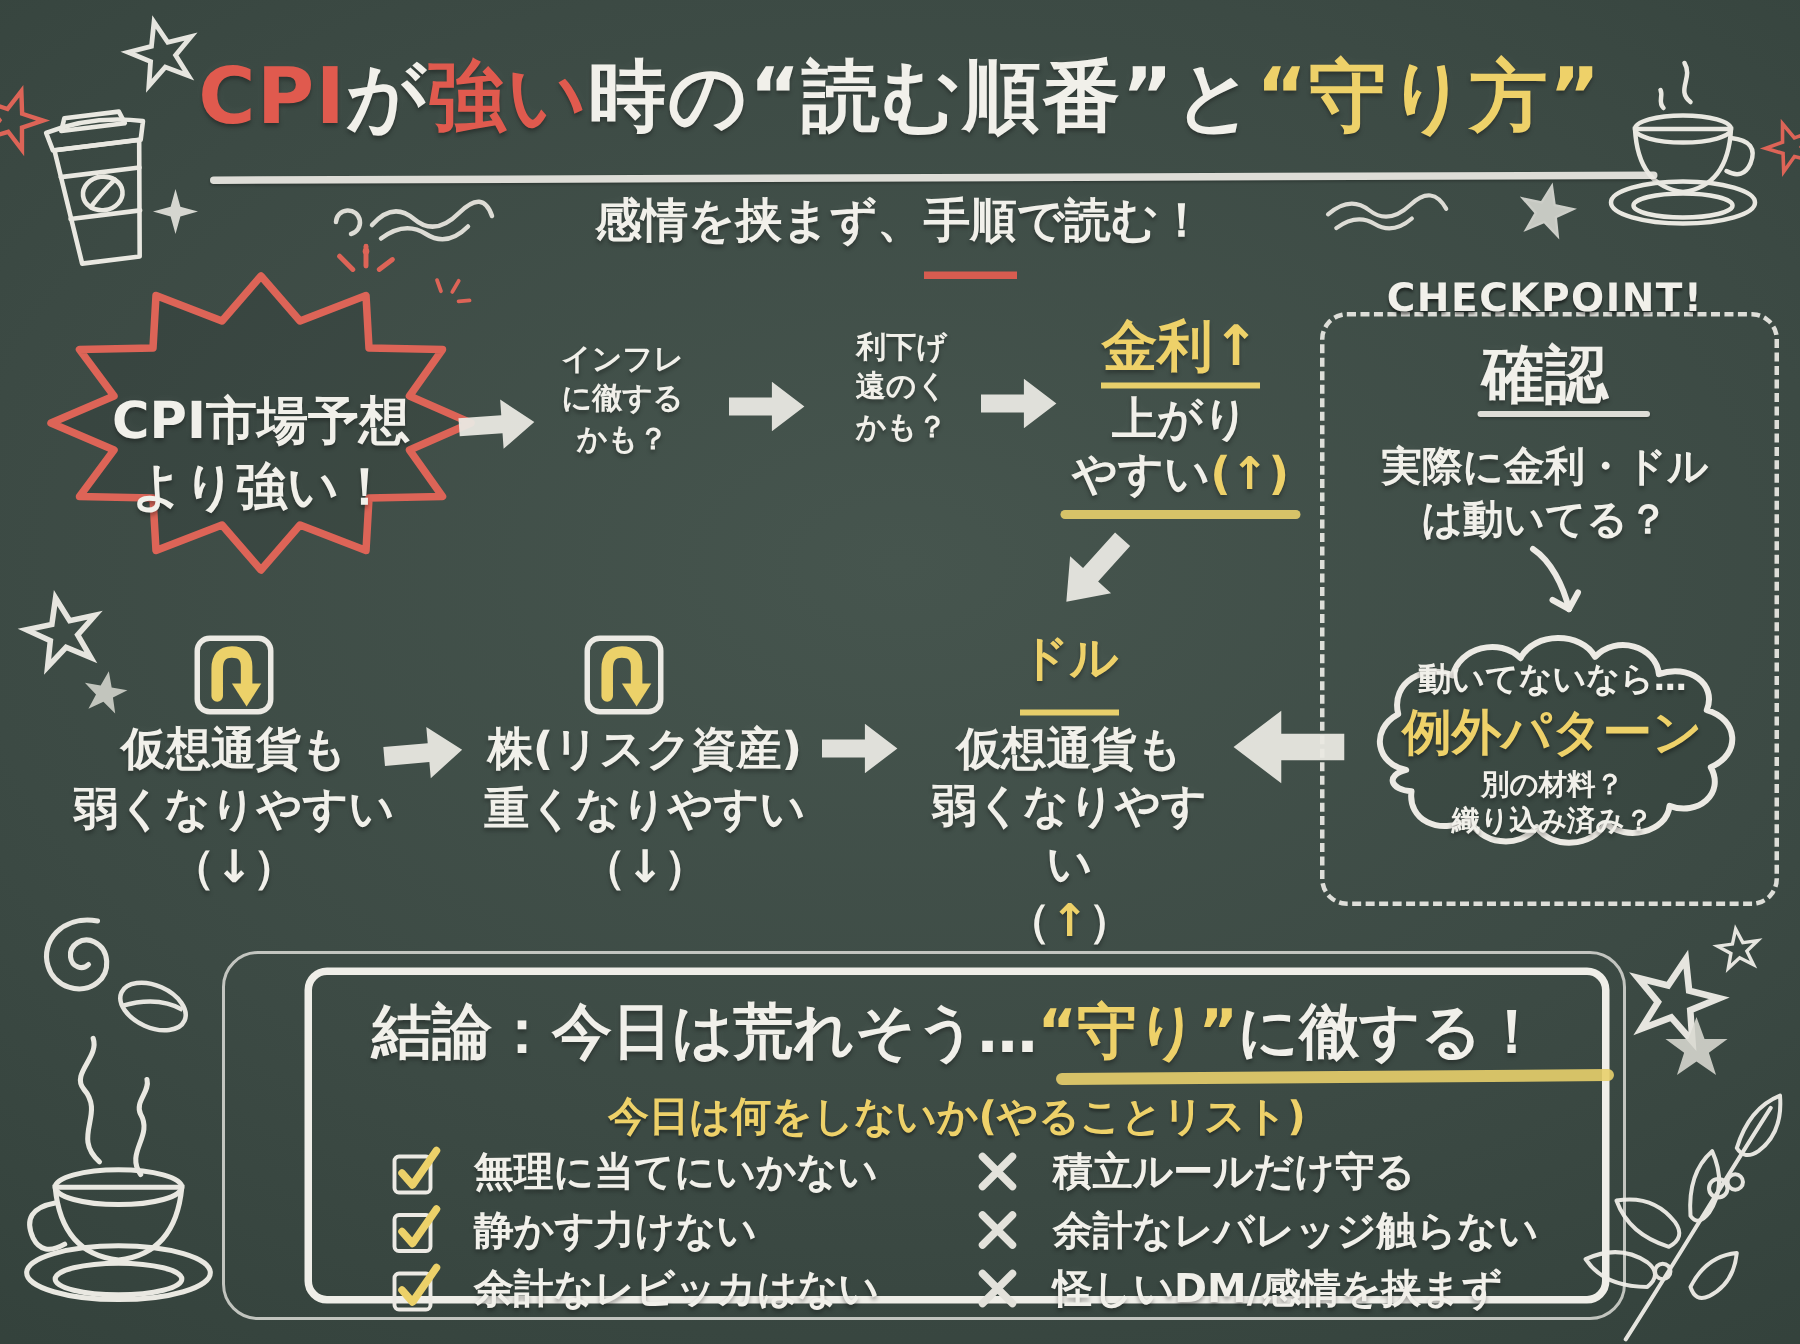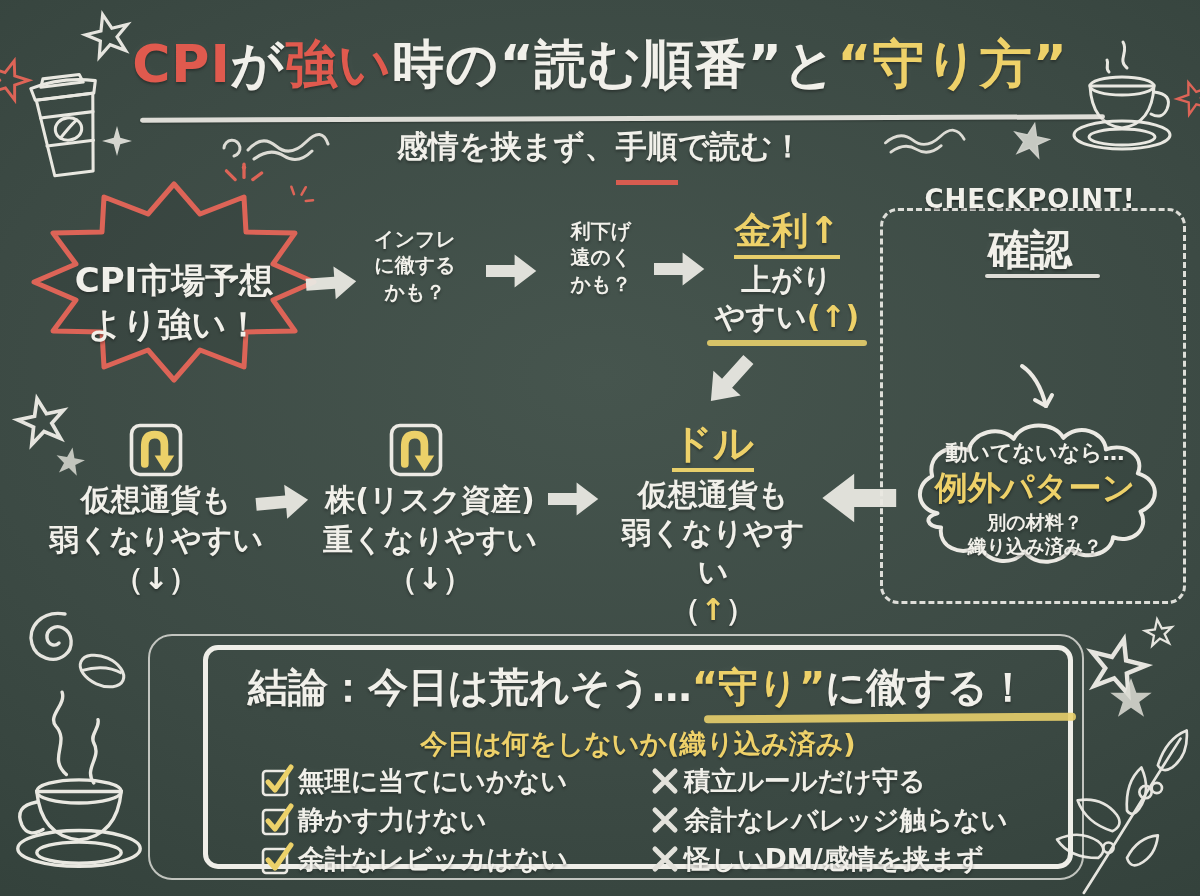--- a/index.html
+++ b/index.html
@@ -18,29 +18,29 @@
   svg{display:block;overflow:visible;}
   .chalkline{background:#eceae4;border-radius:3px;opacity:.92;box-shadow:0 1px 2px rgba(0,0,0,.3);}
   .ybar{background:#e8cf6b;border-radius:4px;opacity:.9;}
   
   #title{top:30px;left:0;width:1200px;font-size:52px;letter-spacing:1px;}
   #subtitle{top:126px;left:0;width:1200px;font-size:31px;}
   .u-red{border-bottom:5px solid #d85c50;padding-bottom:16px;}
   
   .flow{line-height:1.32;font-size:20px;}
   .kinri-title{font-size:37px;display:inline-block;border-bottom:4px solid #e8cf6b;padding-bottom:2px;line-height:1.15;}
-  .doru-title{font-size:40px;display:inline-block;border-bottom:4px solid #e8cf6b;padding-bottom:2px;line-height:1.15;}
+  .doru-title{font-size:32px;display:inline-block;border-bottom:4px solid #e8cf6b;padding-bottom:16px;line-height:1.15;}
   
   #cp-box{left:880px;top:208px;width:300px;height:390px;border:3px dashed rgba(240,239,233,.9);border-radius:18px;}
   #cp-label{left:900px;top:184px;width:260px;font-size:26px;letter-spacing:1px;background:transparent;}
   #cp-kakunin{left:880px;top:222px;width:300px;font-size:42px;}
   
   #concl-outer{left:148px;top:634px;width:932px;height:242px;border:2px solid rgba(240,239,233,.75);border-radius:24px;}
   #concl-inner{position:absolute;left:9px;top:9px;right:9px;bottom:9px;border:5px solid #efeee8;border-radius:15px;margin-left:44px;}
-  .chk-row{display:flex;align-items:center;gap:4px;height:38px;font-size:26.5px;white-space:nowrap;}
+  .chk-row{display:flex;align-items:center;gap:22px;height:38px;font-size:26.5px;white-space:nowrap;}
   .chk-col{position:absolute;display:flex;flex-direction:column;gap:1px;}
 </style>
 </head>
 <body>
 
 <svg width="0" height="0" style="position:absolute">
   <defs>
     <polygon id="sym-block-arrow" points="0,15 33,15 33,3 58,22 33,41 33,29 0,29" fill="#e9e8e1" opacity="0.95"></polygon>
     <path id="sym-star5" d="M12,1 L14.8,8.7 L22.8,8.7 L16.3,13.5 L18.8,21.2 L12,16.5 L5.2,21.2 L7.7,13.5 L1.2,8.7 L9.2,8.7 Z"></path>
     <polygon id="sym-sparkle4" points="12,0 14.6,9.4 24,12 14.6,14.6 12,24 9.4,14.6 0,12 9.4,9.4"></polygon>
@@ -191,20 +191,24 @@
     <div class="ybar" style="margin:4px auto 0;width:160px;height:6px"></div>
   </div>
   <svg class="abs" style="left:700px;top:352px;width:58px;height:58px;transform:rotate(132deg)" viewBox="0 0 60 44">
       <use href="#sym-block-arrow"></use>
     </svg>
 
   <div id="cp-box" class="abs"></div>
   <div id="cp-label" class="abs c t" style="text-shadow:0 2px 2px rgba(0,0,0,.5)">CHECKPOINT!</div>
   <div id="cp-kakunin" class="abs c t">確認</div>
   <div class="abs chalkline" style="left:985px;top:274px;width:115px;height:4px"></div>
+  <div class="abs c t" style="left:884px;top:294px;width:292px;font-size:27px;line-height:1.3">
+    <div>実際に金利・ドル</div>
+    <div>は動いてる？</div>
+  </div>
   <svg class="abs" style="left:1014px;top:362px;width:46px;height:50px" viewBox="0 0 46 50" fill="none" stroke="#eceae4" stroke-width="4" stroke-linecap="round">
     <path d="M8,4 C20,12 28,28 32,44"></path>
       <path d="M32,44 L21,38"></path>
       <path d="M32,44 L38,33"></path>
   </svg>
 
   <div class="abs" style="left:902px;top:406px;width:266px;height:180px">
     <svg class="abs" style="left:0;top:0;width:266px;height:180px" viewBox="0 0 300 185" fill="rgba(0,0,0,0.05)" stroke="#eceae4" stroke-width="4.5" stroke-linecap="round" stroke-linejoin="round">
       <path d="M40,112 C18,108 12,82 34,70 C28,46 54,32 75,41 C80,20 110,12 126,28 C136,8 172,8 182,27 C198,10 228,19 230,40 C252,32 274,47 266,67 C290,74 292,100 269,110 C280,130 259,147 238,139 C236,159 205,166 190,152 C180,170 150,172 138,155 C125,172 95,168 88,149 C64,162 41,149 44,128 C28,127 24,116 40,112 Z"></path>
     </svg>
@@ -249,21 +253,21 @@
     <div>弱くなりやすい</div>
     <div><span>（</span><span class="y">↑</span><span>）</span></div>
   </div>
 
   <div id="concl-outer" class="abs">
     <div id="concl-inner">
       <div class="abs c t" style="left:0;top:10px;width:100%;font-size:40px">
         <span>結論：今日は荒れそう…</span><span class="y">“守り”</span><span>に徹する！</span>
       </div>
       <div class="abs ybar" style="left:496px;top:64px;width:372px;height:8px;transform:rotate(-.4deg)"></div>
-      <div class="abs c y" style="left:0;top:76px;width:100%;font-size:27px;text-shadow:0 2px 2px rgba(0,0,0,.35)">今日は何をしないか(織り込み済み)</div>
+      <div class="abs c y" style="left:0;top:76px;width:100%;font-size:27px;text-shadow:0 2px 2px rgba(0,0,0,.35)">今日は何をしないか(やることリスト)</div>
 
       <div class="chk-col" style="left:52px;top:112px">
         <div class="chk-row t">
           <svg width="34" height="34" viewBox="0 0 34 34">
               <rect x="3" y="7" width="24" height="24" rx="3" fill="none" stroke="#eceae4" stroke-width="2.6"></rect>
               <path d="M8,18 L15,26 L31,3" fill="none" stroke="#ecd169" stroke-width="5" stroke-linecap="round" stroke-linejoin="round"></path>
             </svg>
           <span>無理に当てにいかない</span>
         </div>
         <div class="chk-row t">

